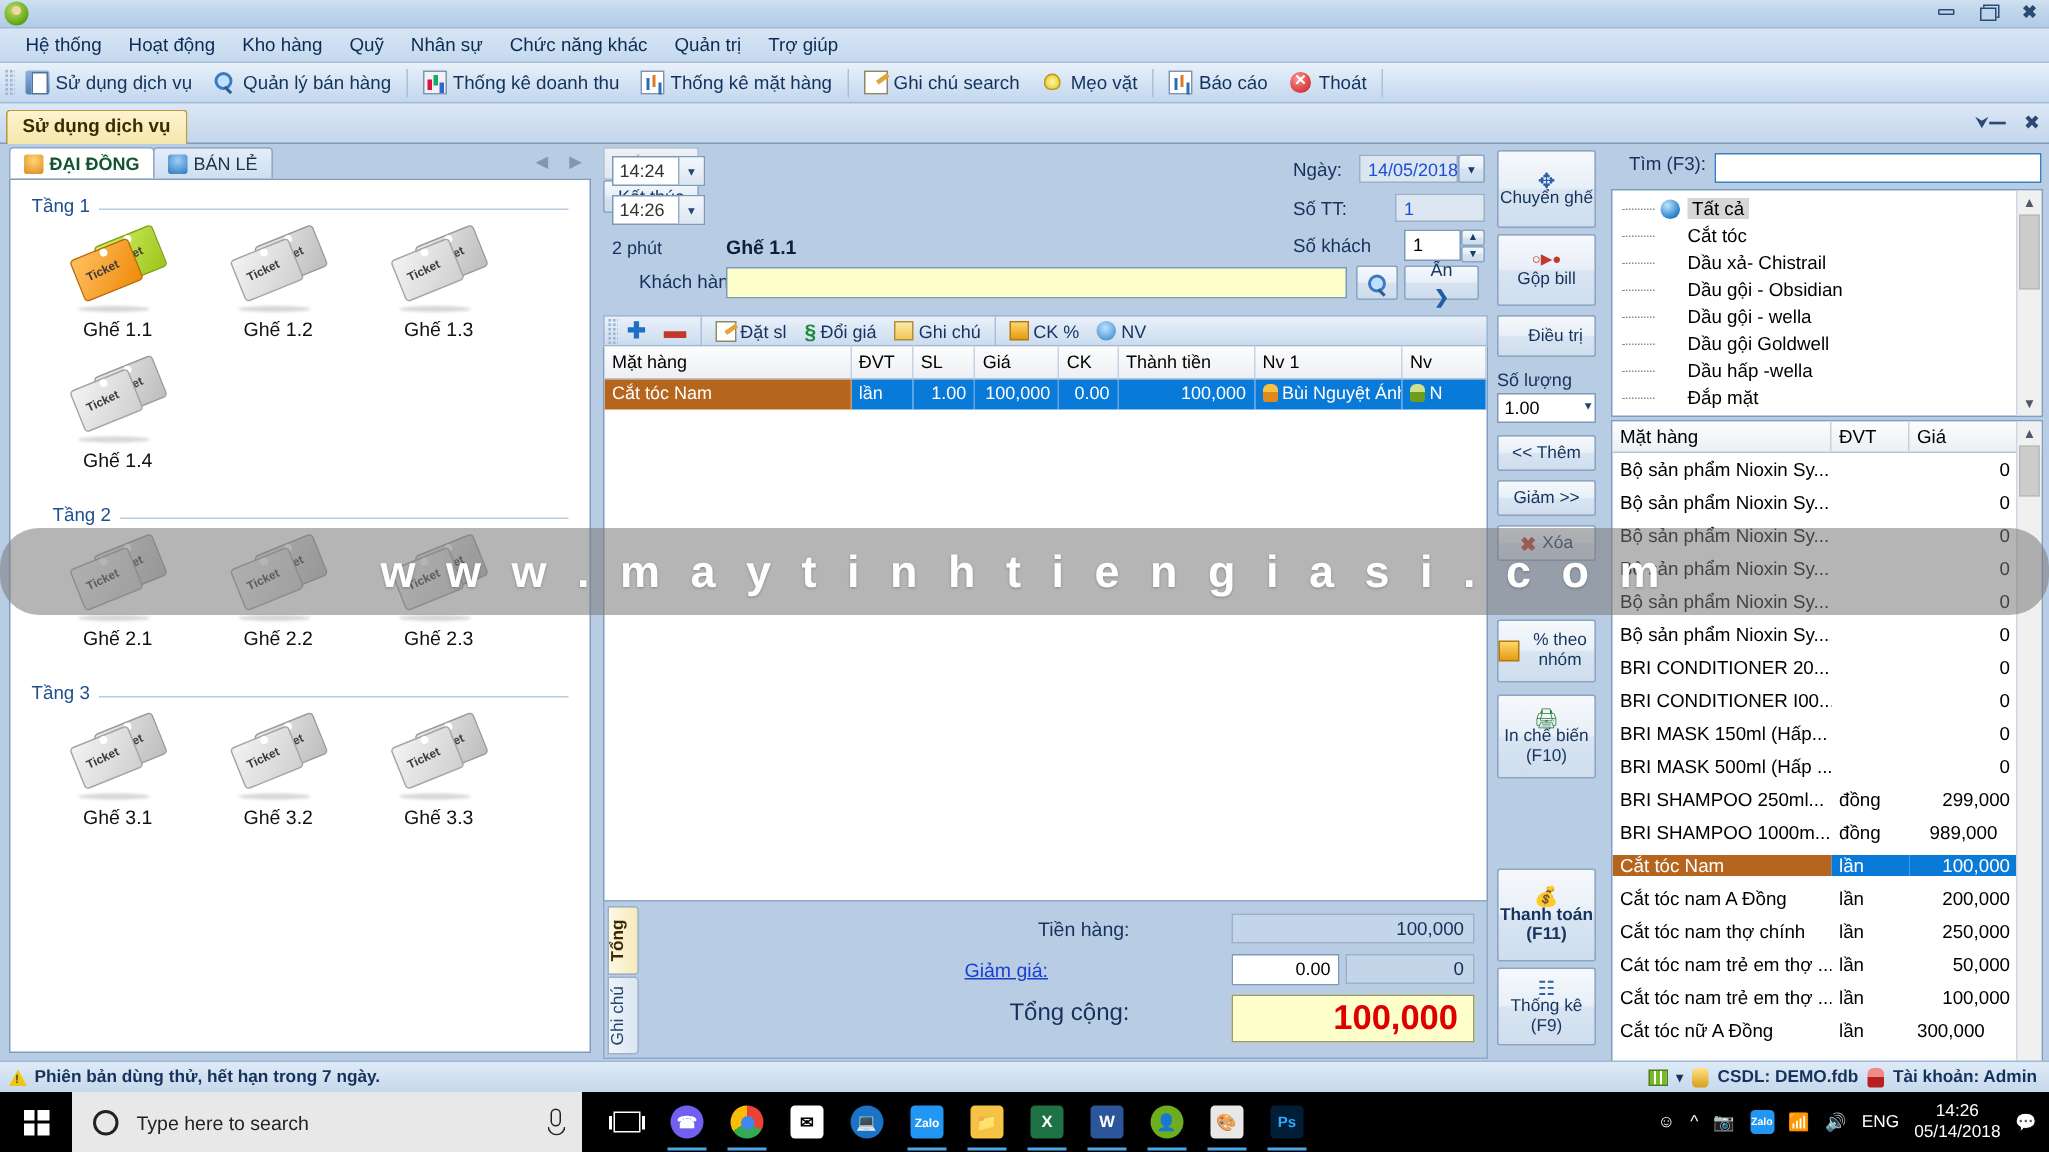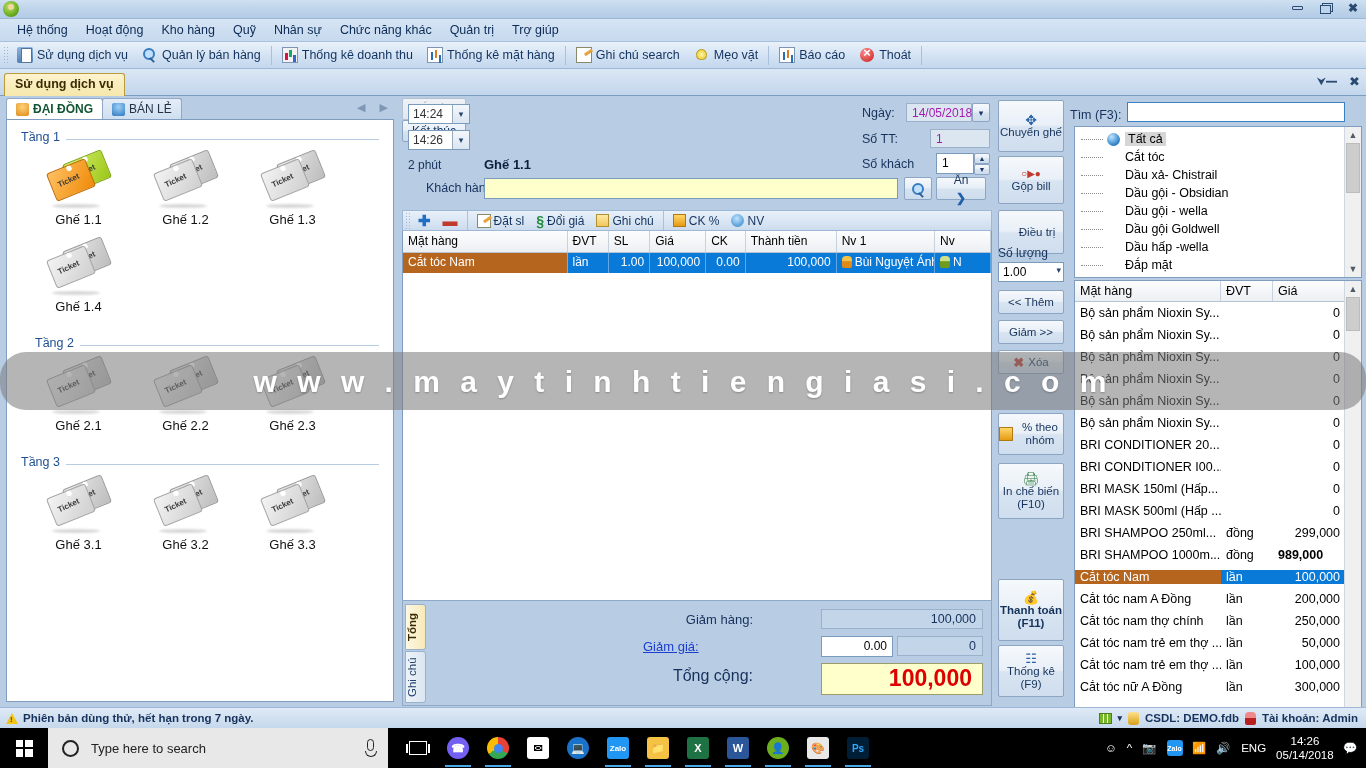--- a/index.html
+++ b/index.html
@@ -145,21 +145,21 @@
   }
   .time-combo .arr { position:absolute; right:0; top:0; width:17px; height:18px;
      background:linear-gradient(to bottom,#f3f7fb,#dbe6f2); border-left:1px solid #9ab; display:flex;align-items:center;justify-content:center;font-size:9px;color:#24456e;}
   .btn {
     background: linear-gradient(to bottom,#f6f9fc 0%,#e6eef7 48%,#d6e2f0 52%,#cddcec 100%);
     border:1px solid #8ca5c2; border-radius:2px; font-size:12px; color:#1b3a63;
     display:flex;align-items:center;justify-content:center;text-align:center;
   }
   .btn.disabled{ color:#9aa8b8; background:linear-gradient(to bottom,#eef2f7,#e2e8ef); border-color:#b3c1d2;}
   .yellowfield{ background:#ffffcc; border:1px solid #7b9bbd; height:21px;}
-  .grayfield{ background:#dce6f1; border:1px solid #9bb1ca; height:19px; font-size:12px; padding:2px 5px; color:#a21caf;}
+  .grayfield{ background:#dce6f1; border:1px solid #9bb1ca; height:19px; font-size:12px; padding:2px 5px; color:#1d4ed8;}
   .whitefield{ background:#fff; border:1px solid #7b9bbd; height:19px; font-size:12px; padding:2px 5px;}
 
   .minitb {
     position:absolute; left:0; top:112px; width:590px; height:21px;
     background:linear-gradient(to bottom,#e9f1fa,#ccdcee); border:1px solid #9db7d6;
     display:flex; align-items:center;
   }
   .minitb .it{ display:flex;align-items:center;gap:3px;padding:0 6px;font-size:12px;color:#14335e;}
   .plus-ico{color:#1f6fc4;font-weight:bold;font-size:15px;line-height:10px;}
   .minus-ico{color:#c0392b;font-weight:bold;font-size:15px;line-height:10px;}
@@ -199,21 +199,21 @@
   .btncol{ position:absolute; left:996px; top:100px; width:72px; height:606px; }
   .cbtn{ position:absolute; left:2px; width:66px;
      background: linear-gradient(to bottom,#f6f9fc 0%,#e8eff7 48%,#d8e4f1 52%,#cfddee 100%);
      border:1px solid #8ca5c2; border-radius:2px;
      font-size:11.5px; color:#15335d; text-align:center; line-height:13px;
      display:flex; flex-direction:column; align-items:center; justify-content:center; }
   .cbtn b{ font-weight:bold; }
 
   
   .rightpane{ position:absolute; left:1070px; top:98px; width:296px; height:608px; }
-  .findrow{ position:absolute; left:0; top:4px; display:flex; align-items:flex-end; gap:6px; }
+  .findrow{ position:absolute; left:16px; top:4px; display:flex; align-items:flex-start; gap:6px; }
   .findinput{ width:218px; height:20px; background:#fff; border:1px solid #3b7fc4; }
   .tree{ position:absolute; left:4px; top:28px; width:288px; height:152px; background:#fff; border:1px solid #7f9dbf; overflow:hidden; }
   .tnode{ display:flex; align-items:center; height:18px; font-size:12.5px; padding-left:6px; }
   .tdots{ width:22px; height:1px; border-top:1px dotted #8c8c8c; margin-right:4px; }
   .tglobe{ width:13px;height:13px;border-radius:50%;
      background:radial-gradient(circle at 35% 30%,#bfe5ff,#2a7fc7 70%,#16558f); margin-right:5px; flex:none;}
   .tsel{ background:#d6d6d6; padding:0 3px; }
   .vscroll{ position:absolute; right:0; top:0; width:17px; bottom:0; background:#f0f0f0; border-left:1px solid #cfd8e2;}
   .vscroll .arrw{height:16px;text-align:center;font-size:9px;color:#505a66;line-height:16px;}
   .vscroll .thumb{ background:#cdcdcd;border:1px solid #bcbcbc; }
@@ -620,41 +620,41 @@
       <span class="arrw">❮</span>
       <span class="thumb" style="width:300px;"></span>
       <span class="arrw" style="margin-left:auto;">❯</span>
     </div>
   </div>
 
   <div class="bottombar">
     <div class="vtab active">Tổng</div>
     <div class="vtab inactive">Ghi chú</div>
 
-    <div class="tot-lbl" style="position:absolute;left:240px;top:11px;width:110px;">Giảm hàng:</div>
+    <div class="tot-lbl" style="position:absolute;left:240px;top:11px;width:110px;">Tiền hàng:</div>
     <div class="tot-val" style="position:absolute;left:418px;top:8px;width:162px;">100,000</div>
 
     <div class="link" style="position:absolute;left:240px;top:38px;">Giảm giá:</div>
     <div class="whitefield num" style="position:absolute;left:418px;top:35px;width:72px;height:21px;text-align:right;">0.00</div>
     <div class="tot-val" style="position:absolute;left:494px;top:35px;width:86px;">0</div>
 
     <div class="tot-lbl" style="position:absolute;left:230px;top:66px;width:120px;font-size:16px;">Tổng cộng:</div>
     <div class="tot-big" style="position:absolute;left:418px;top:62px;width:162px;height:32px;">100,000</div>
   </div>
 
   <div class="btncol">
     <div class="cbtn" style="top:0; height:52px;">
       <span style="color:#2a62a8;font-size:14px;line-height:12px;">✥</span>
       <span style="white-space:pre-line;">Chuyển ghế</span>
     </div>
     <div class="cbtn" style="top:56px; height:48px;">
       <span style="font-size:10px;color:#c0392b;">○▶●</span>
       <span>Gộp bill</span>
     </div>
-    <div class="cbtn" style="top:110px; height:44px;padding-left:12px;">Điều trị</div>
+    <div class="cbtn" style="top:110px; height:28px;padding-left:12px;">Điều trị</div>
 
     <div style="position:absolute;left:2px;top:146px;font-size:12px;color:#16325c;">Số lượng</div>
     <div style="position:absolute;left:2px;top:162px;width:66px;height:20px;background:#fff;border:1px solid #7b9bbd;font-size:12px;padding:2px 0 0 4px;">
       <span>1.00</span>
       <span style="position:absolute;right:2px;top:2px;font-size:9px;color:#24456e;">▾</span>
     </div>
 
     <div class="cbtn" style="top:190px; height:24px;">&lt;&lt; Thêm</div>
     <div class="cbtn" style="top:220px; height:24px;">Giảm &gt;&gt;</div>
     <div class="cbtn" style="top:250px; height:24px;flex-direction:row;gap:4px;">
@@ -796,21 +796,21 @@
             <div class="c p" style="width:72px;text-align:right;">0</div>
           </div>
           <div class="prow">
             <div class="c n" style="width:146px;">BRI SHAMPOO  250ml...</div>
             <div class="c u" style="width:52px;">đồng</div>
             <div class="c p" style="width:72px;text-align:right;">299,000</div>
           </div>
           <div class="prow">
             <div class="c n" style="width:146px;">BRI SHAMPOO  1000m...</div>
             <div class="c u" style="width:52px;">đồng</div>
-            <div class="c p" style="width:72px;text-align:left;font-weight:bold;">989,000</div>
+            <div class="c p" style="width:72px;text-align:center;">989,000</div>
           </div>
           <div class="prow sel">
             <div class="c n" style="width:146px;">Cắt tóc Nam</div>
             <div class="c u" style="width:52px;">lần</div>
             <div class="c p" style="width:72px;text-align:right;">100,000</div>
           </div>
           <div class="prow">
             <div class="c n" style="width:146px;">Cắt tóc nam A Đồng</div>
             <div class="c u" style="width:52px;">lần</div>
             <div class="c p" style="width:72px;text-align:right;">200,000</div>
@@ -826,21 +826,21 @@
             <div class="c p" style="width:72px;text-align:right;">50,000</div>
           </div>
           <div class="prow">
             <div class="c n" style="width:146px;">Cắt tóc nam trẻ em thợ ...</div>
             <div class="c u" style="width:52px;">lần</div>
             <div class="c p" style="width:72px;text-align:right;">100,000</div>
           </div>
           <div class="prow">
             <div class="c n" style="width:146px;">Cắt tóc nữ A Đồng</div>
             <div class="c u" style="width:52px;">lần</div>
-            <div class="c p" style="width:72px;text-align:right;">300,000</div>
+            <div class="c p" style="width:72px;text-align:left;">300,000</div>
           </div>
         </div>
     </div>
   </div>
 
   <div class="wm-band"></div>
   <div class="wm">w w w . m a y t i n h t i e n g i a s i . c o m</div>
 
   <div class="statusbar">
     <span class="warn-ico"></span>

